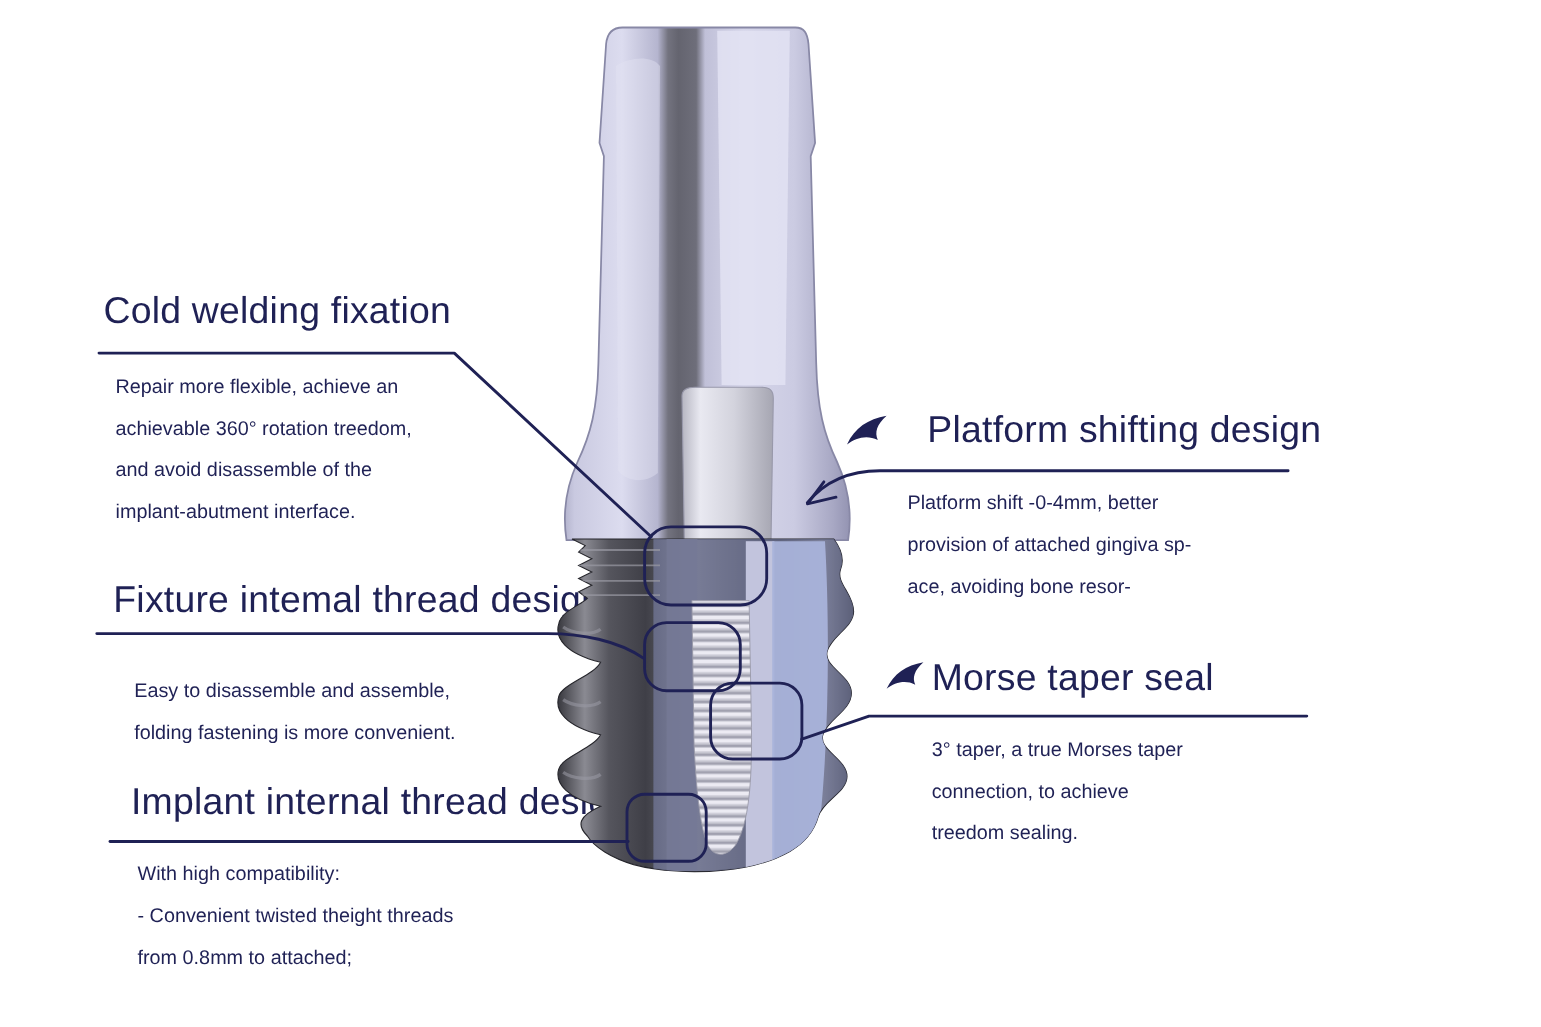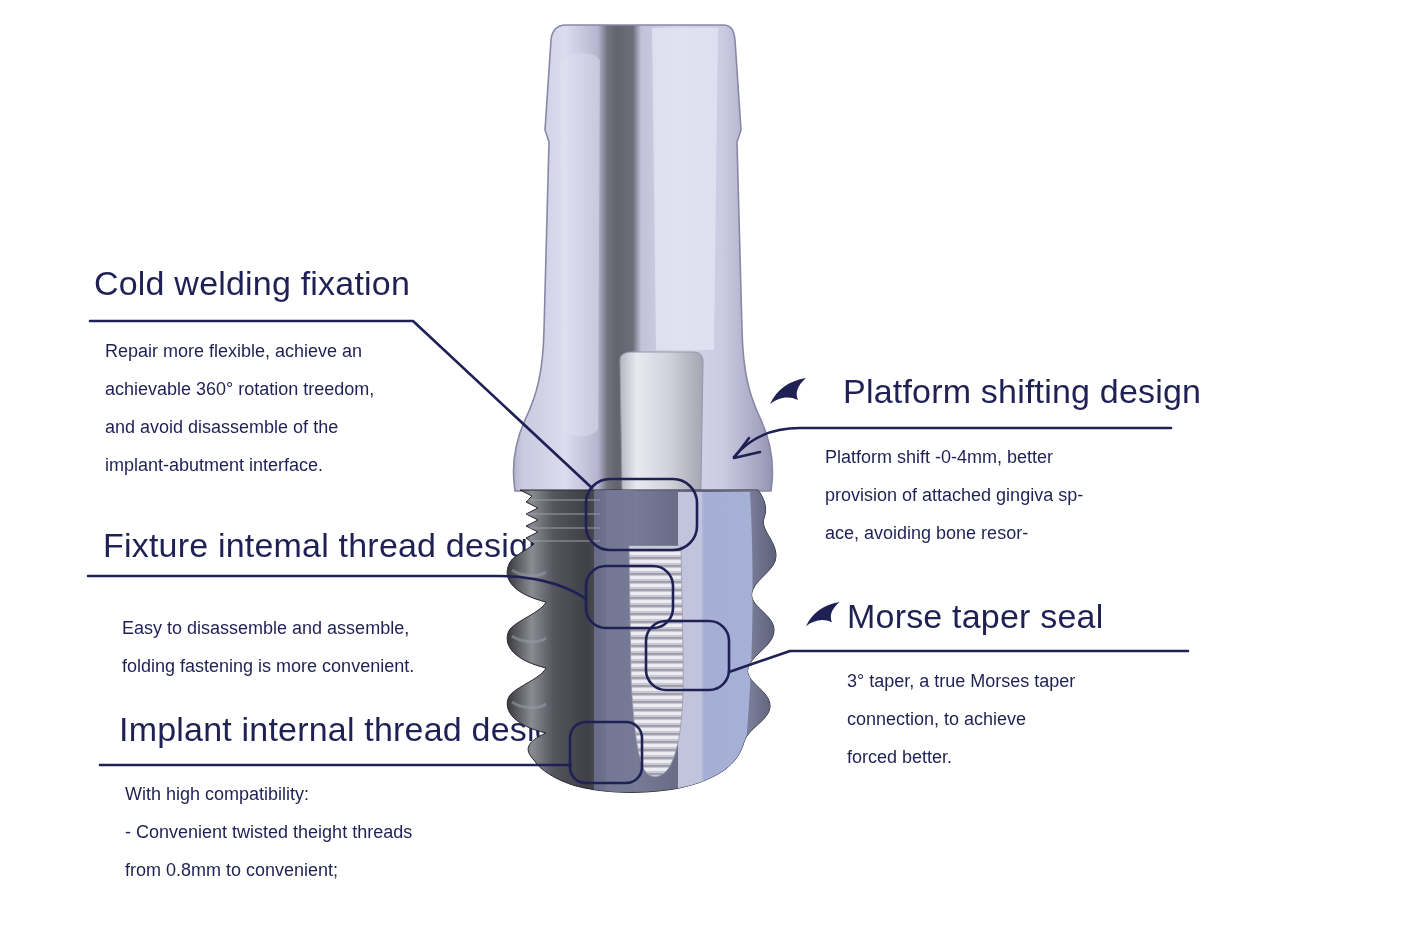--- a/index.html
+++ b/index.html
@@ -35,35 +35,35 @@
     <div class="heading" style="left:103px;top:526px;">Fixture intemal thread design</div>
     <div class="body-lines" style="left:122px;top:589px;margin-top:20px;">
       <div>Easy to disassemble and assemble,</div>
       <div>folding fastening is more convenient.</div>
     </div>
 
     <div class="heading" style="left:119px;top:710px;">Implant internal thread design</div>
     <div class="body-lines" style="left:125px;top:775px;">
       <div>With high compatibility:</div>
       <div>- Convenient twisted theight threads</div>
-      <div>from 0.8mm to convenient;</div>
+      <div>from 0.8mm to attached;</div>
     </div>
 
     <div class="heading" style="left:843px;top:372px;">Platform shifting design</div>
     <div class="body-lines" style="left:825px;top:438px;">
       <div>Platform shift -0-4mm, better</div>
       <div>provision of attached gingiva sp-</div>
       <div>ace, avoiding bone resor-</div>
     </div>
 
     <div class="heading" style="left:847px;top:597px;">Morse taper seal</div>
     <div class="body-lines" style="left:847px;top:662px;">
       <div>3° taper, a true Morses taper</div>
       <div>connection, to achieve</div>
-      <div>forced better.</div>
+      <div>treedom sealing.</div>
     </div>
   </div>
 
   <svg class="layer" id="implant-layer" width="1401" height="934" viewBox="0 0 1401 934">
     <defs>
       <linearGradient id="gAbut" gradientUnits="userSpaceOnUse" x1="506" y1="0" x2="776" y2="0">
         <stop offset="0" stop-color="#a2a2bd"></stop>
         <stop offset="0.06" stop-color="#c9c9e0"></stop>
         <stop offset="0.22" stop-color="#dcdcef"></stop>
         <stop offset="0.34" stop-color="#b5b5cf"></stop>

